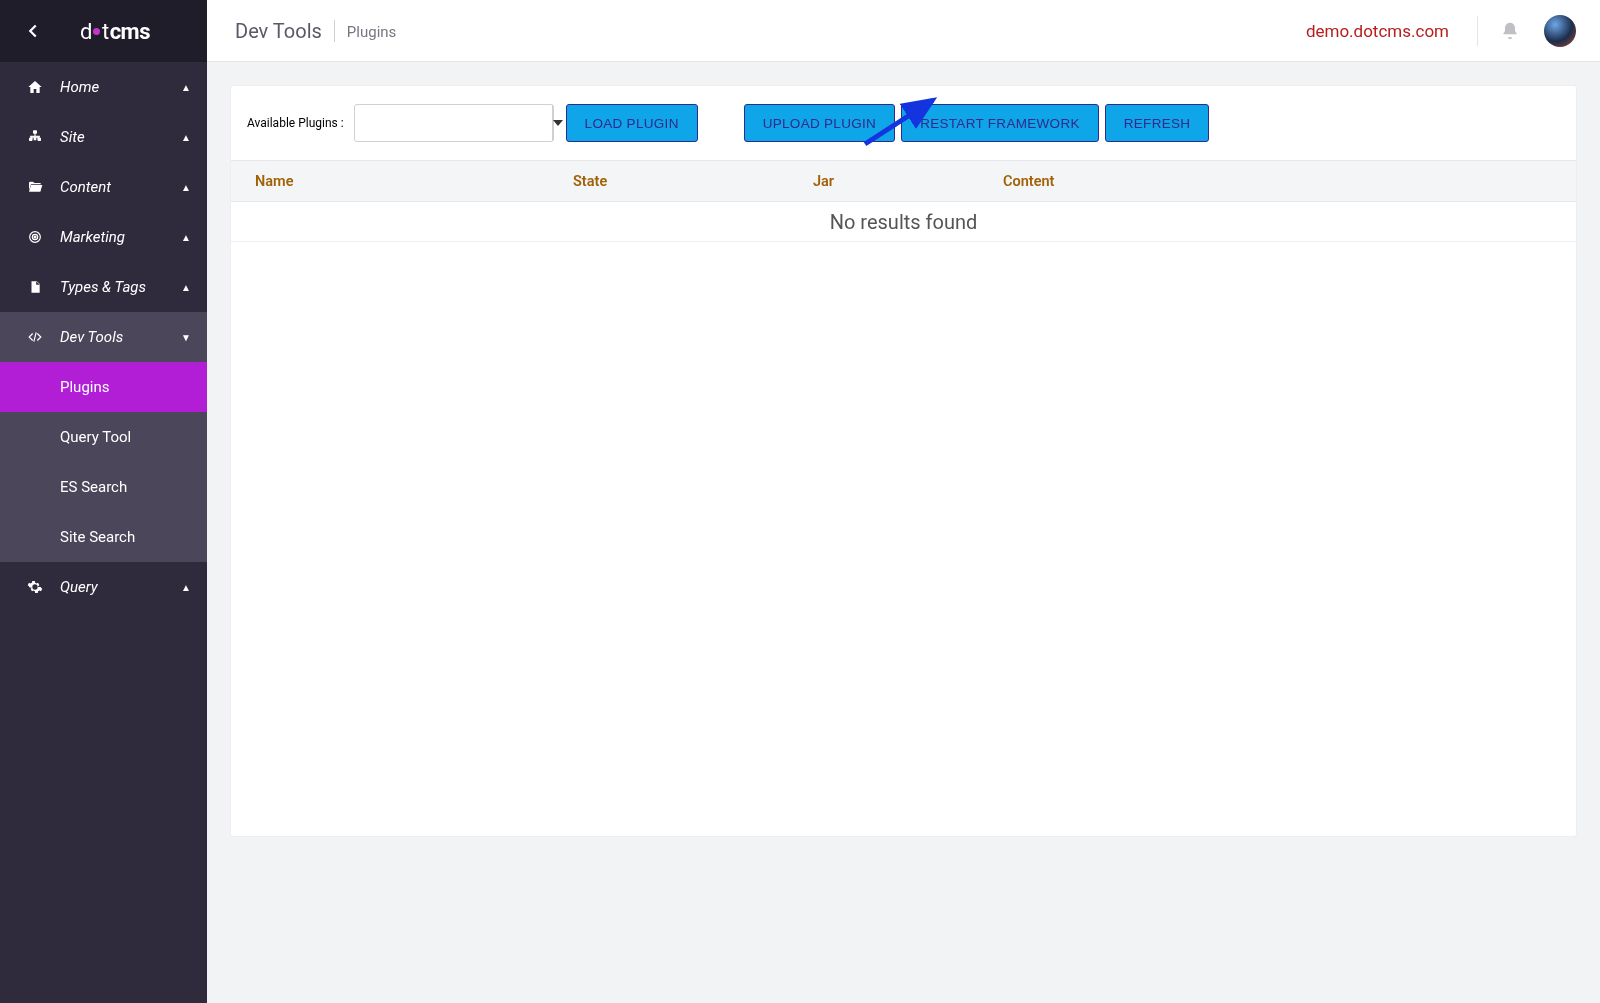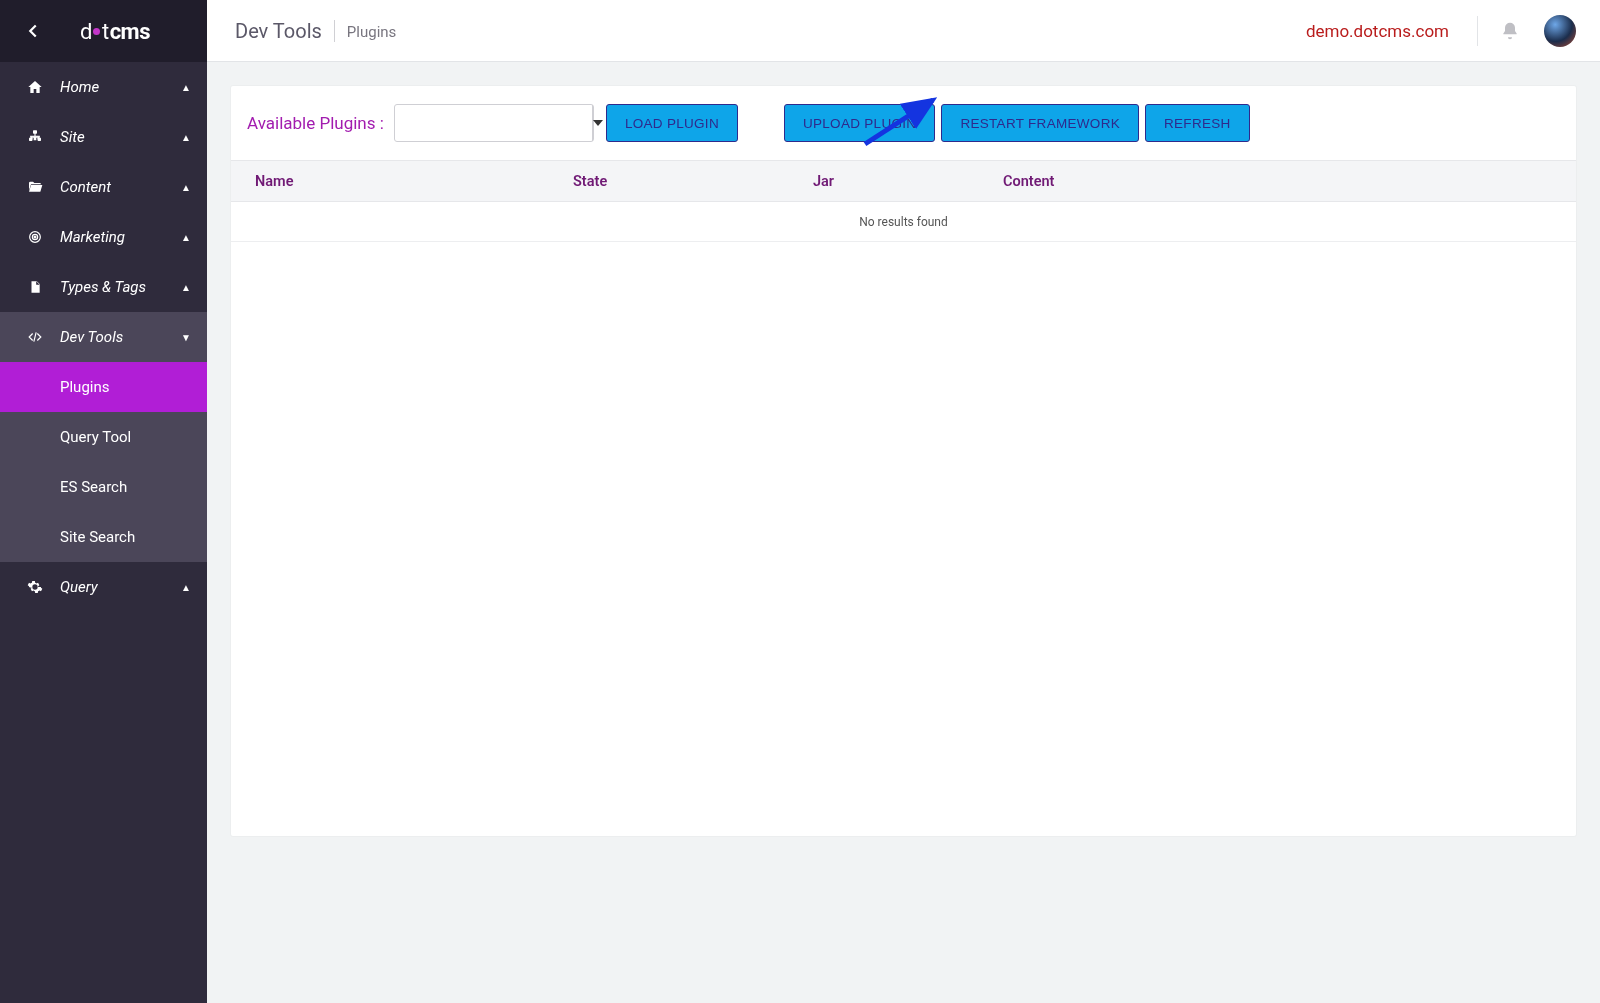--- a/index.html
+++ b/index.html
@@ -147,21 +147,21 @@
     height: 750px;
     box-shadow: 0 0 0 1px rgba(0,0,0,0.02);
   }
   .toolbar {
     display: flex;
     align-items: center;
     padding: 18px 16px;
     gap: 6px;
     flex-wrap: nowrap;
   }
-  .tb-label { font-size: 17px; color: #a21caf; margin-right: 4px; }
+  .tb-label { font-size: 12px; color: #000000; margin-right: 4px; }
   .combo {
     display: flex;
     border: 1px solid #cfcfd4;
     border-radius: 3px;
     height: 38px;
     width: 200px;
     margin-right: 6px;
   }
   .combo-input {
     flex: 1;
@@ -198,37 +198,37 @@
   .btn-icon { display: inline-flex; }
 
   .table-head {
     display: flex;
     background: #f4f5f7;
     border-top: 1px solid #e6e7ea;
     border-bottom: 1px solid #e6e7ea;
     height: 42px;
     align-items: center;
     padding: 0 24px;
-    color: #701a75;
+    color: #a16207;
     font-weight: 600;
     font-size: 14.5px;
   }
   .col-name { flex: 0 0 318px; }
   .col-state { flex: 0 0 240px; }
   .col-jar { flex: 0 0 190px; text-align: left; }
   .col-actions { flex: 1; text-align: left; }
 
   .empty-row {
     height: 40px;
     display: flex;
     align-items: center;
     justify-content: center;
     color: #555;
     border-bottom: 1px solid #edeef0;
-    font-size: 12px;
+    font-size: 20px;
   }
 
   
   .annotation-arrow {
     position: absolute;
     left: calc(207px + 24px + 430px); 
     pointer-events: none;
   }
 
   

